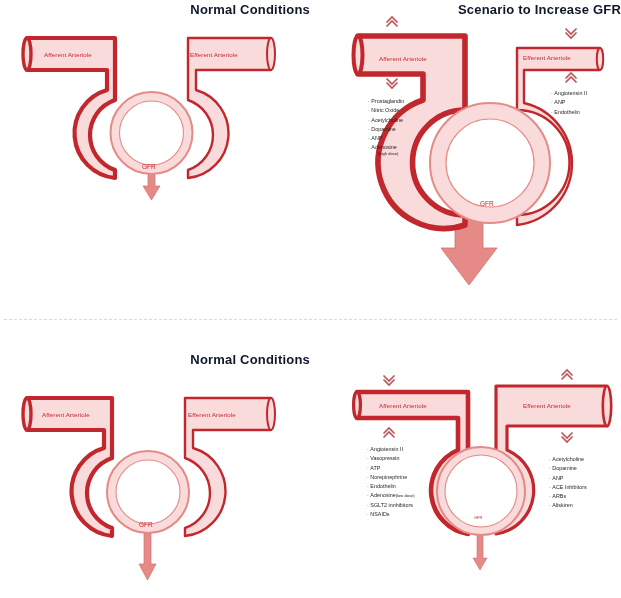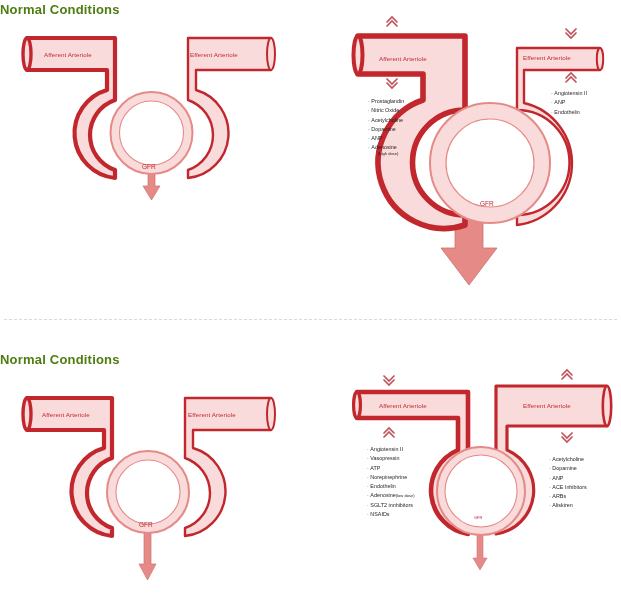--- a/index.html
+++ b/index.html
@@ -24,24 +24,24 @@
   .panel {
     position: absolute;
     box-sizing: border-box;
   }
 
   .panel-title {
     position: absolute;
     top: 0;
     left: 0;
     width: 100%;
-    text-align: left;
+    text-align: right;
     font-size: 13px;
     font-weight: bold;
-    color: #4d7c0f;
+    color: #0f172a;
     letter-spacing: 0.2px;
     font-family: "Liberation Sans", sans-serif;
   }
 
   .divider {
     position: absolute;
     left: 4px;
     right: 4px;
     top: 319px;
     border-top: 1px dashed #d9d9d9;
@@ -120,20 +120,21 @@
       <circle cx="151.5" cy="133" r="41" fill="#FADBDB" stroke="#E58A87" stroke-width="2"></circle>
       <circle cx="151.5" cy="133" r="32" fill="#FFFFFF" stroke="#E58A87" stroke-width="1.1"></circle>
     </svg>
 
     <div class="vessel-label" style="left:44px; top:51px;">Afferent Arteriole</div>
     <div class="vessel-label" style="left:190px; top:51px;">Efferent Arteriole</div>
     <div class="gfr-label" style="left:142px; top:163px;">GFR</div>
   </div>
 
   <div class="panel" style="left:311px; top:0px; width:310px; height:310px;">
+    <div class="panel-title" style="top:2px;">Scenario to Increase GFR</div>
 
     <svg class="diagram" width="310" height="300" viewBox="0 0 310 300">
 
       <g>
         <path d="M 144 196 L 172 196 L 172 248 L 186 248 L 158 285 L 130 248 L 144 248 Z" fill="#E58A87" stroke="#D0706E" stroke-width="0.8"></path>
       </g>
 
       <path d="M 47 36 L 154 36 L 154 110 A 52 52 0 0 0 154 215 L 154 225
                A 62 62 0 0 1 112 100 L 112 74 L 47 74 Z" fill="#FADBDB" stroke="#C1272D" stroke-width="5.6" stroke-linejoin="round"></path>
       <ellipse cx="47" cy="55" rx="4.5" ry="19" fill="#FADBDB" stroke="#C1272D" stroke-width="4"></ellipse>

